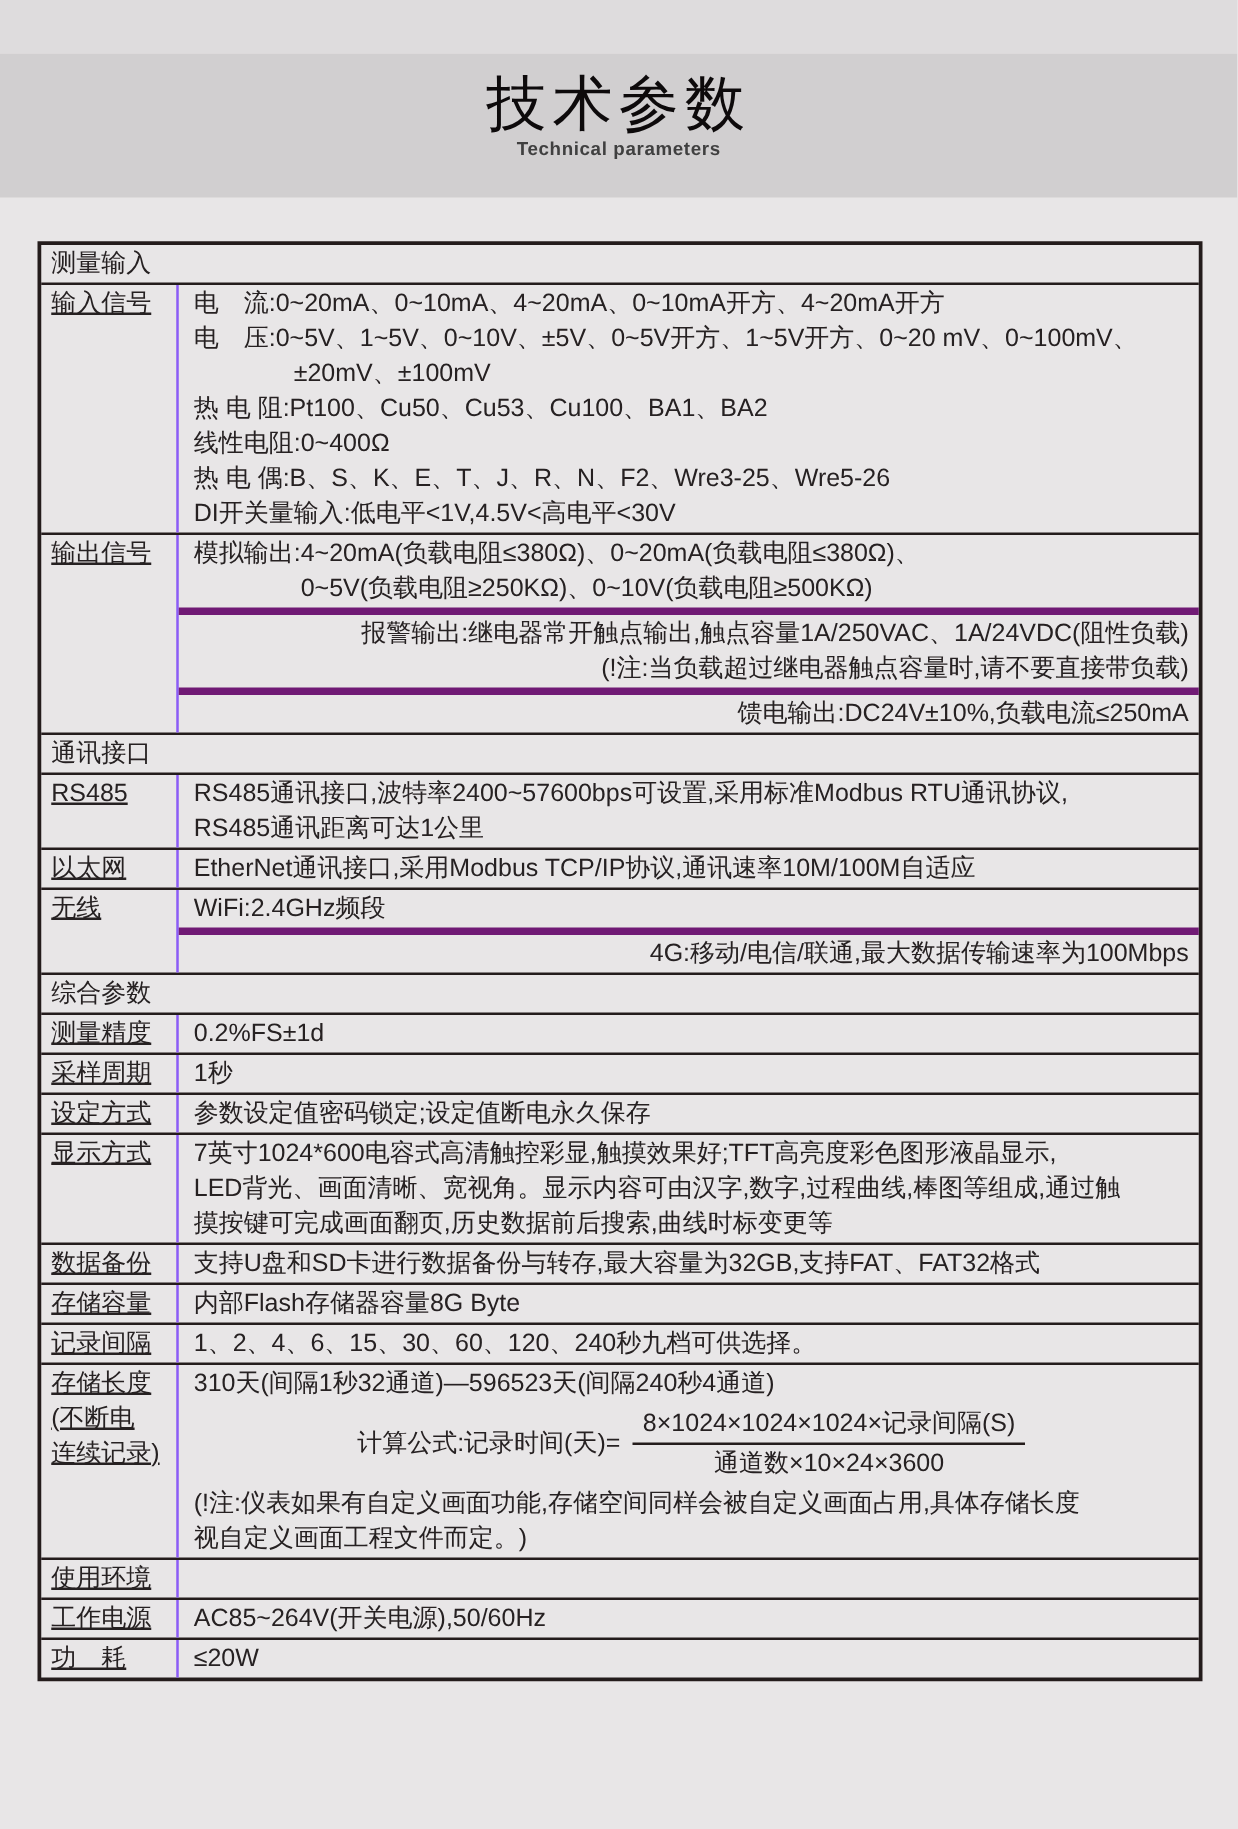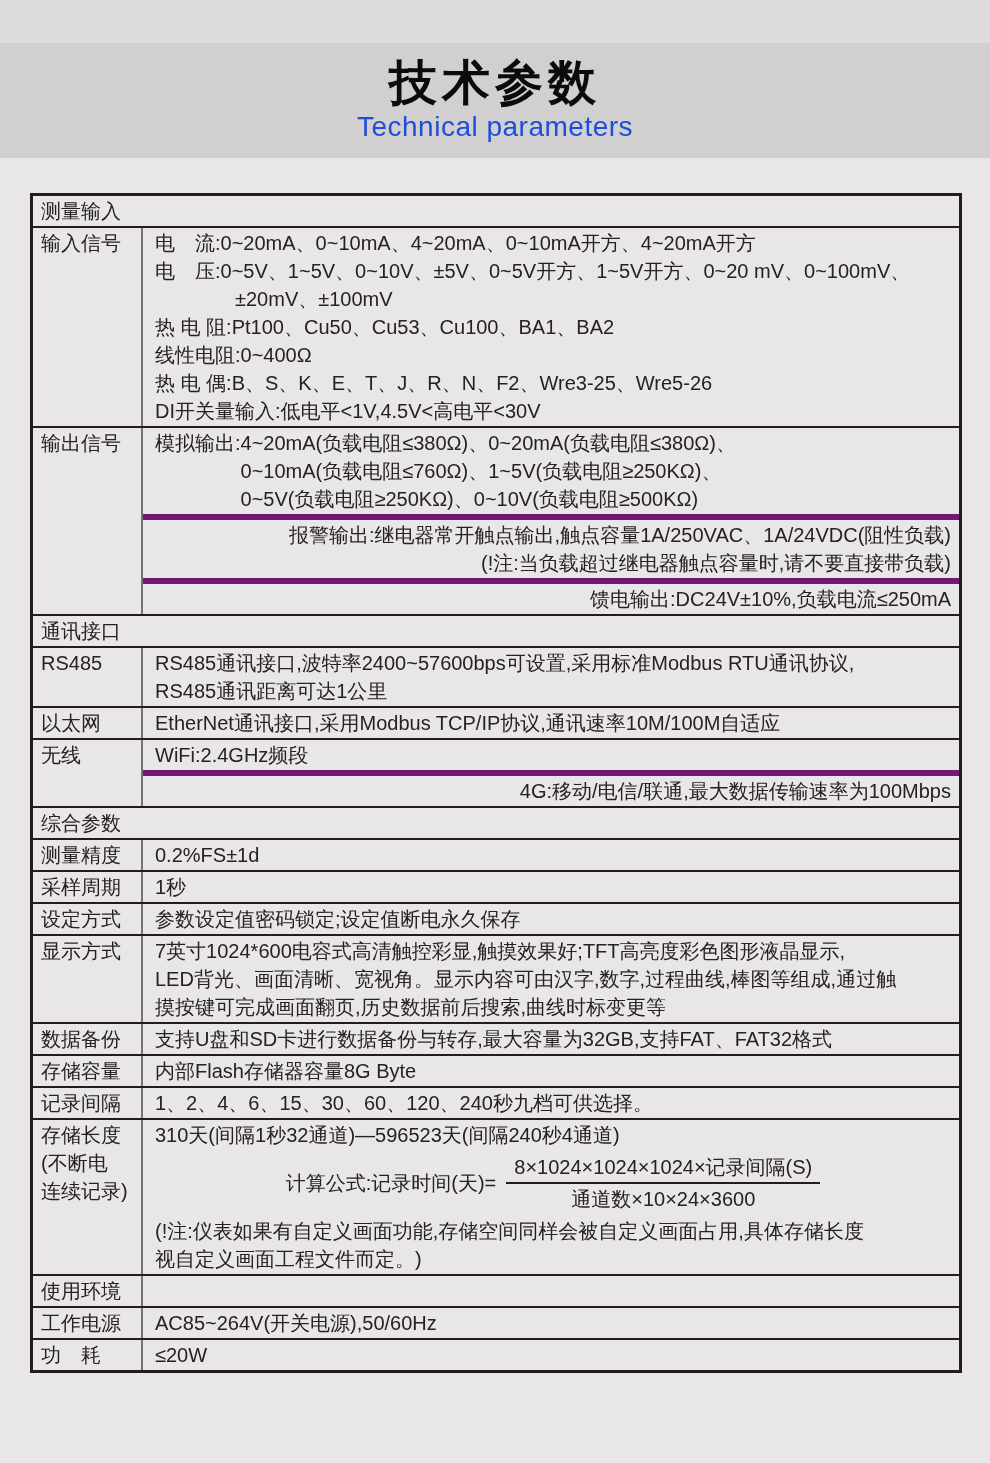--- a/index.html
+++ b/index.html
@@ -12,48 +12,50 @@
     color:#262122;
     overflow:hidden;
   }
   .strip-top { height:43px; background:#dedcdd; }
   .title-band {
     height:115px; background:#d1cfd0;
     text-align:center;
   }
   .title-band h1 {
     padding-top:8px;
-    font-size:48px; font-weight:bold;
+    font-size:48px; font-weight:normal;
     letter-spacing:5px;
     color:#0d0a0b;
   }
   .title-band .subtitle {
-    font-size:28px;
+    font-size:15px;
     letter-spacing:0.5px;
-    color:#1d4ed8;
+    color:#404040;
     margin-top:-4px;
     font-stretch:condensed;
+    font-weight:bold;
   }
   .content { padding:35px 28px 0 30px;border-radius:15px; }
   .spec-table {
     width:932px;
     border:3px solid #241c1c;
     font-size:20px;
     line-height:28px;
   }
   .trow { display:flex; }
   .trow + .trow { border-top:2px solid #241c1c; }
   .section-label {
     padding:1px 8px;
     width:100%;
   }
   .lbl {
     flex:0 0 110px; width:110px;
-    border-right:2px solid #737373;
+    border-right:2px solid #8b5cf6;
     padding:1px 2px 1px 8px;
+    text-decoration:underline;
   }
   .val { flex:1; display:flex; flex-direction:column; min-width:0; }
   .cell { padding:1px 8px 1px 12px; }
   .cell + .cell { border-top:6px solid #701a75;text-align:right; }
   .ln { white-space:pre-wrap; }
   .formula-row { display:flex; align-items:center; padding:4px 0 4px 0;justify-content:center; }
   .fprefix { white-space:pre-wrap; }
   .frac { display:inline-block; text-align:center; margin-left:10px; }
   .frac .num { display:block; border-bottom:2px solid #241c1c; padding:0 8px 1px 8px; }
   .frac .den { display:block; padding-top:1px; }
@@ -90,21 +92,20 @@
           </div>
         </div>
       </div>
 
 
       <div class="trow">
         <div class="lbl">输出信号</div>
         <div class="val">
           <div class="cell">
             <div class="ln">模拟输出:4~20mA(负载电阻≤380Ω)、0~20mA(负载电阻≤380Ω)、</div>
-            <div class="ln">　　　　 0~10mA(负载电阻≤760Ω)、1~5V(负载电阻≥250KΩ)、</div>
             <div class="ln">　　　　 0~5V(负载电阻≥250KΩ)、0~10V(负载电阻≥500KΩ)</div>
           </div>
           <div class="cell">
             <div class="ln">报警输出:继电器常开触点输出,触点容量1A/250VAC、1A/24VDC(阻性负载)</div>
             <div class="ln">(!注:当负载超过继电器触点容量时,请不要直接带负载)</div>
           </div>
           <div class="cell">
             <div class="ln">馈电输出:DC24V±10%,负载电流≤250mA</div>
           </div>
         </div>

